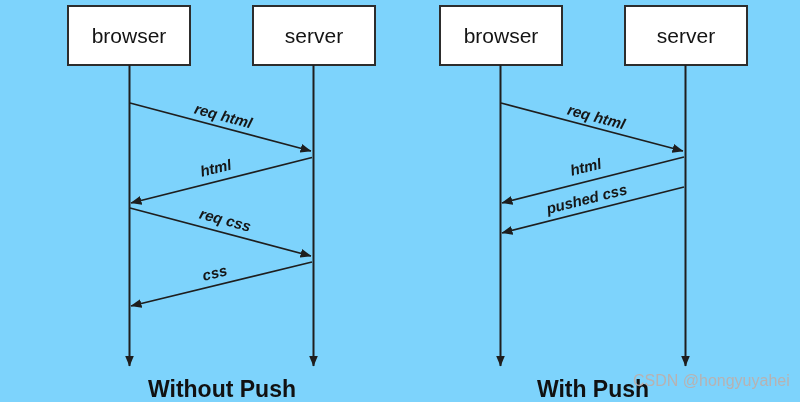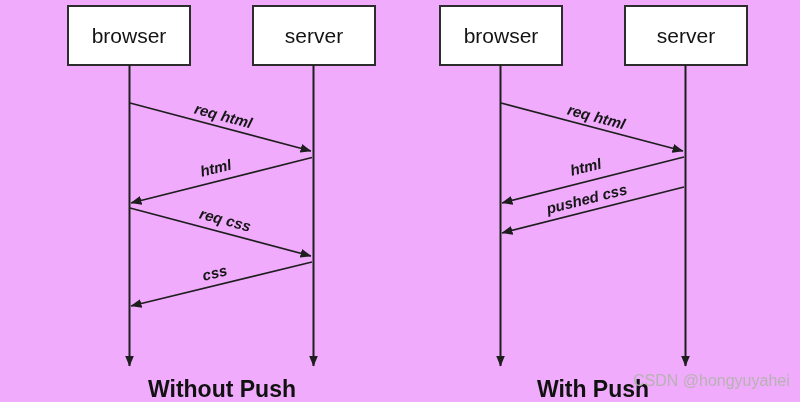--- a/index.html
+++ b/index.html
@@ -1,20 +1,20 @@
 <!DOCTYPE html>
 <html><head>
 <meta charset="utf-8">
 <style>
   html, body { margin: 0; padding: 0; background: #ffffff; }
   .stage {
     position: relative;
     width: 800px;
     height: 402px;
-    background: #f0abfc;
+    background: #7dd3fc;
     overflow: hidden;
     font-family: "Liberation Sans", "DejaVu Sans", sans-serif;
   }
   svg { display: block; }
   text { font-family: "Liberation Sans", "DejaVu Sans", sans-serif; }
   .actor-box  { fill: #ffffff; stroke: #2d2d2d; stroke-width: 2; }
   .actor-label{ font-size: 21px; fill: #141414; }
   .lifeline   { stroke: #1e1e1e; stroke-width: 2; }
   .msg        { stroke: #1e1e1e; stroke-width: 1.7; }
   .msg-label  { font-size: 15px; font-weight: bold; font-style: italic; fill: #161616; }

